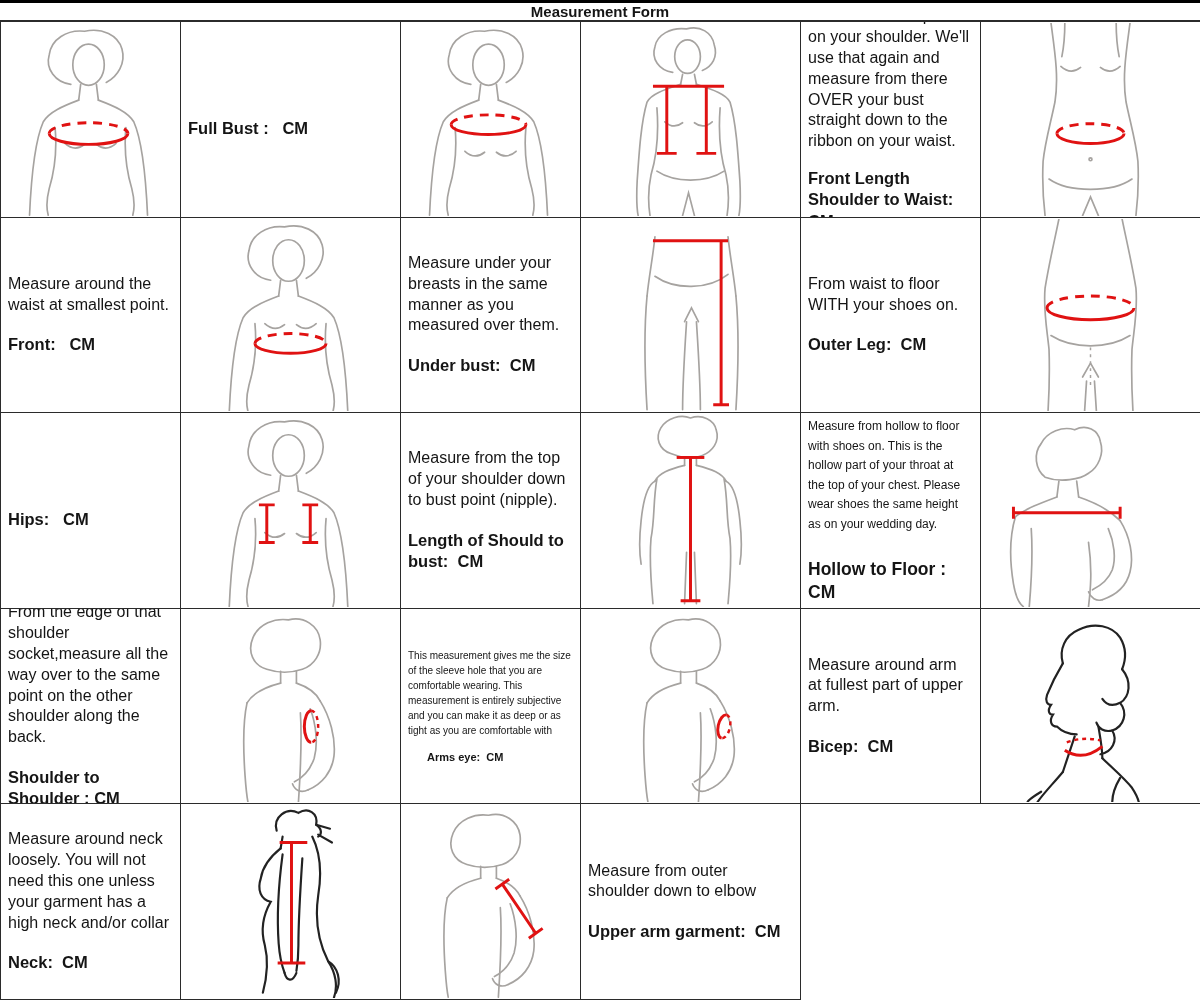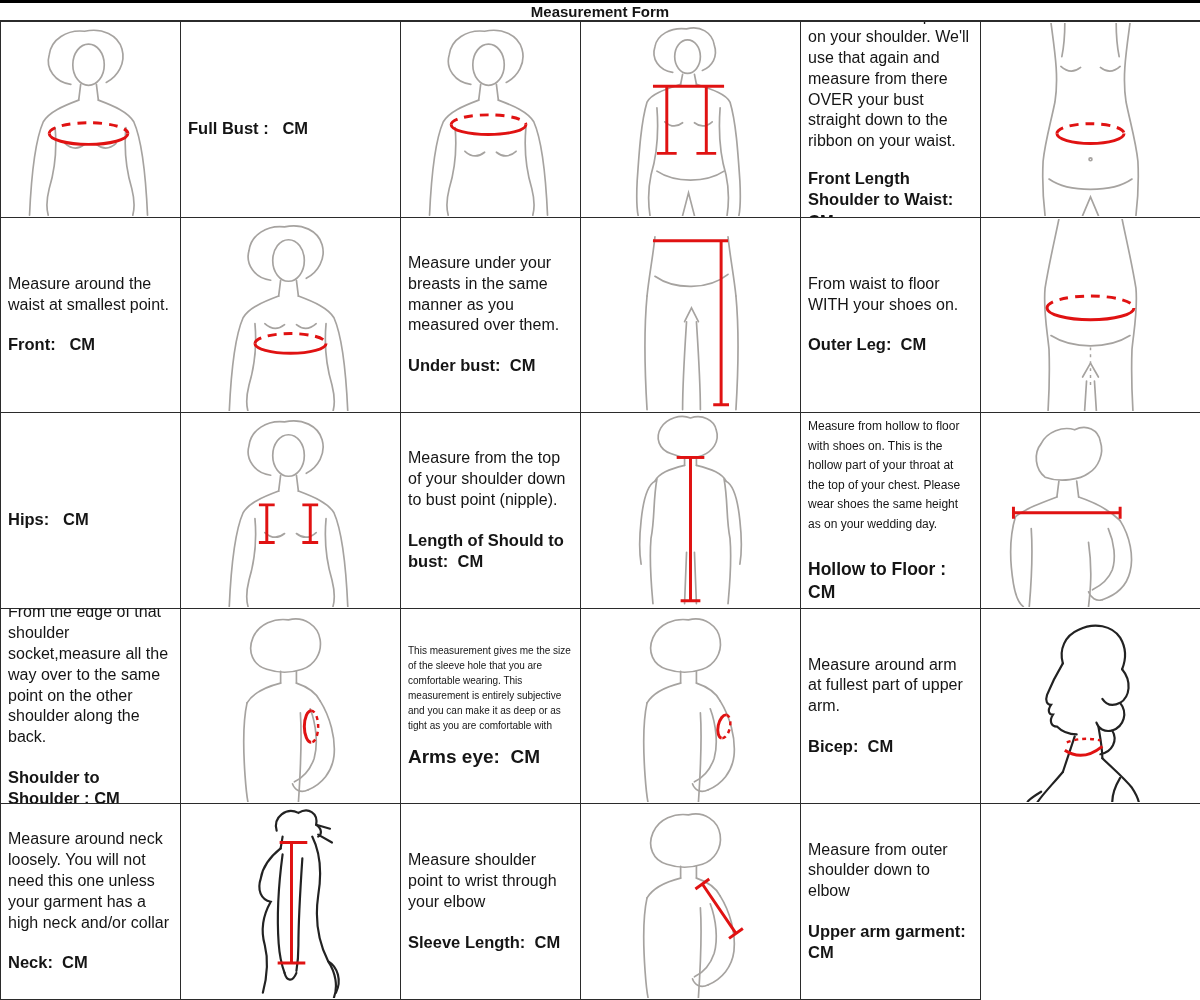--- a/index.html
+++ b/index.html
@@ -8,21 +8,21 @@
   .grid{display:grid;grid-template-columns:180px 220px 180px 220px 180px 220px;grid-template-rows:repeat(5,1fr);height:978px;box-sizing:border-box;border-left:1px solid #2b2b2b;}
   .cell{box-sizing:border-box;border-right:1px solid #2b2b2b;border-bottom:1px solid #2b2b2b;overflow:hidden;}
   .fig{display:flex;align-items:center;justify-content:center;padding:1px;}
   .fig svg{width:100%;height:100%;}
   .txt{display:flex;flex-direction:column;justify-content:center;padding:6px 8px 6px 7px;font-size:16px;line-height:1.3;}
   .txt p{margin:0;white-space:pre-wrap;}
   .lbl{font-weight:bold;margin-top:19px;white-space:pre-wrap;font-size:16.5px;line-height:1.3;}
   .txt.small-a p{font-size:12px;line-height:1.62;}
   .txt.small-a .lbl{font-size:17.5px;margin-top:24px;}
   .txt.small-b p{font-size:10px;line-height:1.5;}
-  .txt.small-b .lbl{font-size:19px;margin-top:12px;}
+  .txt.small-b .lbl{font-size:11px;margin-top:12px;margin-left:19px;}
   .ln{fill:none;stroke:#a6a3a0;stroke-width:1.7;stroke-linecap:round;}
   .ink{fill:none;stroke:#222;stroke-width:2.2;stroke-linecap:round;}
   .rm{fill:none;stroke:#e01212;stroke-width:3;stroke-linecap:butt;}
   .rmd{fill:none;stroke:#e01212;stroke-width:3;stroke-dasharray:9 7;stroke-linecap:butt;}
   .rmd2{fill:none;stroke:#e01212;stroke-width:2.5;stroke-dasharray:4 4;stroke-linecap:butt;}
   .gd{fill:none;stroke:#a6a3a0;stroke-width:1.5;stroke-dasharray:3 4;}
 </style>
 </head>
 <body>
 
@@ -253,24 +253,20 @@
         <path class="ink" d="M82,32 L80,44"></path>
         <path class="ink" d="M112,32 C120,48 122,68 118,92 C114,120 120,142 128,158 C136,170 138,184 134,195"></path>
         <path class="ink" d="M128,158 C138,164 142,178 136,190"></path>
         <path class="ink" d="M80,44 C70,52 62,62 60,74 C56,86 60,96 70,98 C62,112 60,128 64,142 C68,158 66,175 62,190"></path>
         <path class="ink" d="M82,50 C78,80 76,112 78,140 C79,154 81,162 84,170"></path>
         <path class="ink" d="M102,54 C100,84 98,116 98,142 C98,154 97,162 96,168"></path>
         <path class="ink" d="M84,170 C86,178 92,180 96,170"></path>
         <path class="rm" d="M91,38 L91,160 M79,38 L107,38 M77,160 L105,160"></path>
       </svg>
     </div>
-    <div class="cell txt">
-      <p>Measure shoulder point to wrist through your elbow</p>
-      <div class="lbl">Sleeve Length:  CM</div>
-    </div>
     <div class="cell fig">
       <svg viewBox="0 0 180 195">
         <use href="#fig-backfig"></use>
         <path class="rm" d="M102,80 L136,130 M95,85 L109,75 M129,135 L143,125"></path>
       </svg>
     </div>
     <div class="cell txt">
       <p>Measure from outer shoulder down to elbow</p>
       <div class="lbl">Upper arm garment:  CM</div>
     </div>

